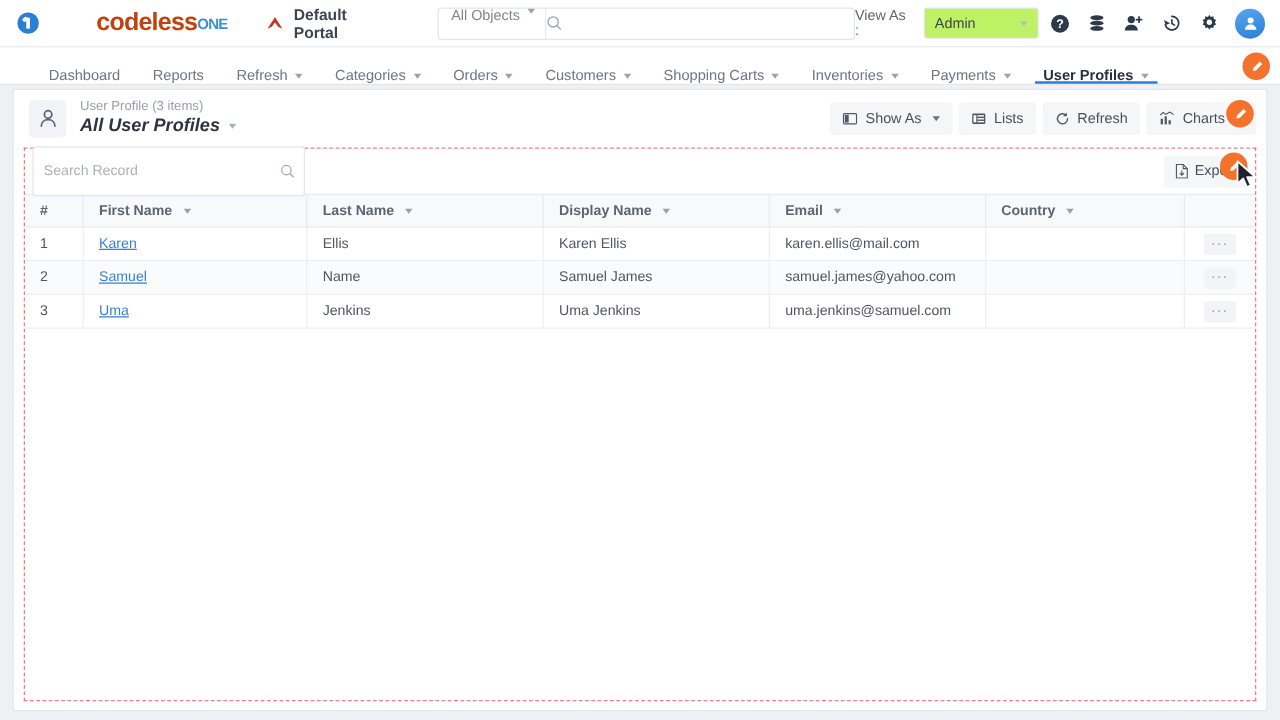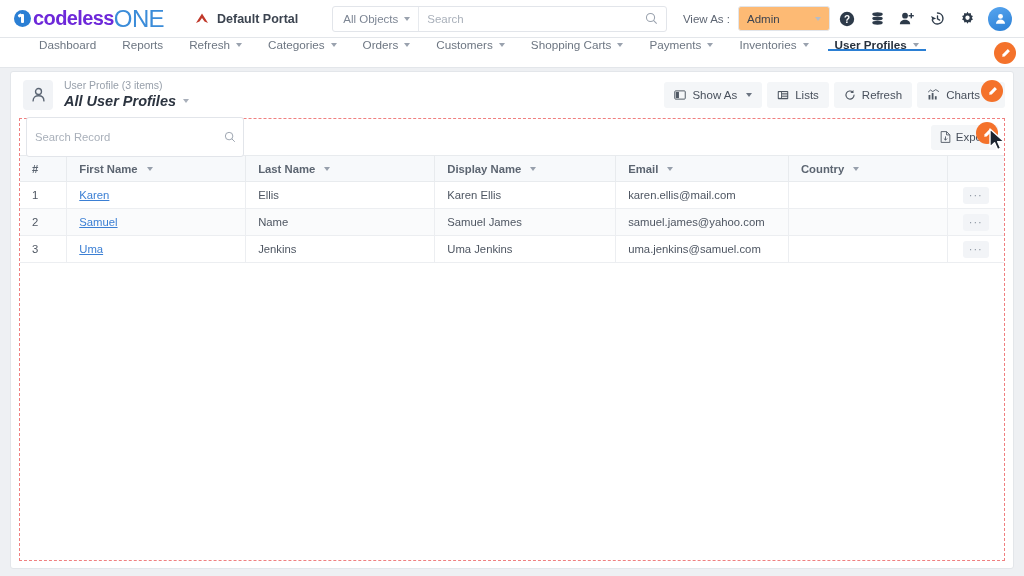--- a/index.html
+++ b/index.html
@@ -25,34 +25,34 @@
   }
   .logo-mark::after {
     content: ""; position: absolute; left: 7px; top: 4px;
     width: 3px; height: 9px; background: #fff; border-radius: 1px;
   }
   .logo-mark::before {
     content: ""; position: absolute; left: 4px; top: 4px;
     width: 4px; height: 3px; background: #fff;
     transform: rotate(-35deg); border-radius: 1px;
   }
-  .logo-a { font-size: 20px; font-weight: 700; color: #6d28d9; letter-spacing: -0.6px; }
-  .logo-b { font-size: 24px; font-weight: 400; color: #3b8cd9; letter-spacing: -0.6px; }
+  .logo-a { font-size: 20px; font-weight: 700; color: #c2410c; letter-spacing: -0.6px; margin-left: 44px; }
+  .logo-b { font-size: 12px; font-weight: 700; color: #3b8cd9; letter-spacing: -0.6px; }
 
   .portal { display: flex; align-items: center; margin-left: 30px; }
   .portal-icon { width: 16px; height: 14px; margin-right: 7px; }
   .portal-label { font-size: 12.5px; color: #3c4450; font-weight: 600; }
 
   .searchwrap {
     margin-left: 34px; display: flex; align-items: center;
     width: 335px; height: 26px;
     border: 1px solid #e2e5ea; border-radius: 3px; background: #fff;
   }
   .obj-select {
-    display: flex; align-items: center; height: 100%;
+    display: flex; height: 100%;
     padding: 0 8px 0 10px; border-right: 1px solid #e7eaee;
     font-size: 11.5px; color: #7d8694; white-space: nowrap;
   }
   .caret {
     display: inline-block; width: 0; height: 0; margin-left: 6px;
     border-left: 3.5px solid transparent; border-right: 3.5px solid transparent;
     border-top: 4px solid #9aa2ae;
   }
   .search-input {
     flex: 1; border: 0; outline: none; font-size: 11.5px;
@@ -63,38 +63,38 @@
   .mag { margin-right: 8px; flex: none; }
 
   .topright {
     margin-left: auto; display: flex; align-items: center;
     margin-right: 12px; gap: 0;
   }
   .viewas-label { font-size: 11.5px; color: #5e6673; margin-right: 8px; }
   .admin-select {
     width: 92px; height: 25px; border: 1px solid #e2e5ea; border-radius: 3px;
     display: flex; align-items: center; padding: 0 8px;
-    font-size: 11.5px; color: #3c4450; background: #fdba74;
+    font-size: 11.5px; color: #3c4450; background: #bef264;
   }
   .admin-select .caret { margin-left: auto; border-top-color: #b6bcc6; }
   .ticon {
     width: 26px; height: 26px; margin-left: 4px;
     display: flex; align-items: center; justify-content: center;
   }
   .avatar {
     width: 24px; height: 24px; border-radius: 50%; margin-left: 8px;
     background: linear-gradient(160deg,#58a6f0,#2b7fd4);
     display: flex; align-items: center; justify-content: center;
   }
 
   
   .navbar {
     height: 30px; background: #ffffff;
     border-bottom: 1px solid #e3e6ea;
-    display: flex; align-items: flex-start; position: relative;
+    display: flex; align-items: flex-end; position: relative;
     padding-left: 26px;
   }
   .navitem {
     display: flex; align-items: center; padding: 0 13px;
     font-size: 11.7px; color: #6d7682; white-space: nowrap;
     position: relative;
   }
   .navitem.active { color: #28313d; font-weight: 600; }
   .navitem.active::after {
     content: ""; position: absolute; left: 6px; right: 6px; bottom: 0;
@@ -219,21 +219,20 @@
       <path d="M2 11 L8 1.5 L14 11 L10.5 9.5 L8 6 L5.5 9.5 Z" fill="#c0392b"></path>
     </svg>
     <span class="portal-label">Default Portal</span>
   </div>
 
   <div class="searchwrap">
     <div class="obj-select">
       <span>All Objects</span>
       <i class="caret"></i>
     </div>
-    <input class="search-input" type="text" placeholder="Search" style="">
     <svg class="mag" width="13" height="13" viewBox="0 0 16 16">
       <circle cx="6.8" cy="6.8" r="5" fill="none" stroke="#9aa2ae" stroke-width="1.3"></circle>
       <line x1="10.4" y1="10.4" x2="14.4" y2="14.4" stroke="#9aa2ae" stroke-width="1.3"></line>
     </svg>
   </div>
 
   <div class="topright">
     <span class="viewas-label">View As :</span>
     <div class="admin-select">
       <span>Admin</span>
@@ -305,25 +304,25 @@
       </div>
       <div class="navitem">
         <span>Customers</span>
         <i class="caret"></i>
       </div>
       <div class="navitem">
         <span>Shopping Carts</span>
         <i class="caret"></i>
       </div>
       <div class="navitem">
+        <span>Inventories</span>
+        <i class="caret"></i>
+      </div>
+      <div class="navitem">
         <span>Payments</span>
-        <i class="caret"></i>
-      </div>
-      <div class="navitem">
-        <span>Inventories</span>
         <i class="caret"></i>
       </div>
       <div class="navitem active">
         <span>User Profiles</span>
         <i class="caret"></i>
       </div>
     </div>
   <div class="fab fab-nav">
     <svg width="11" height="11" viewBox="0 0 16 16">
       <path d="M11.4 1.6l3 3-7.6 7.6-3.6.6.6-3.6z" fill="#fff"></path>

